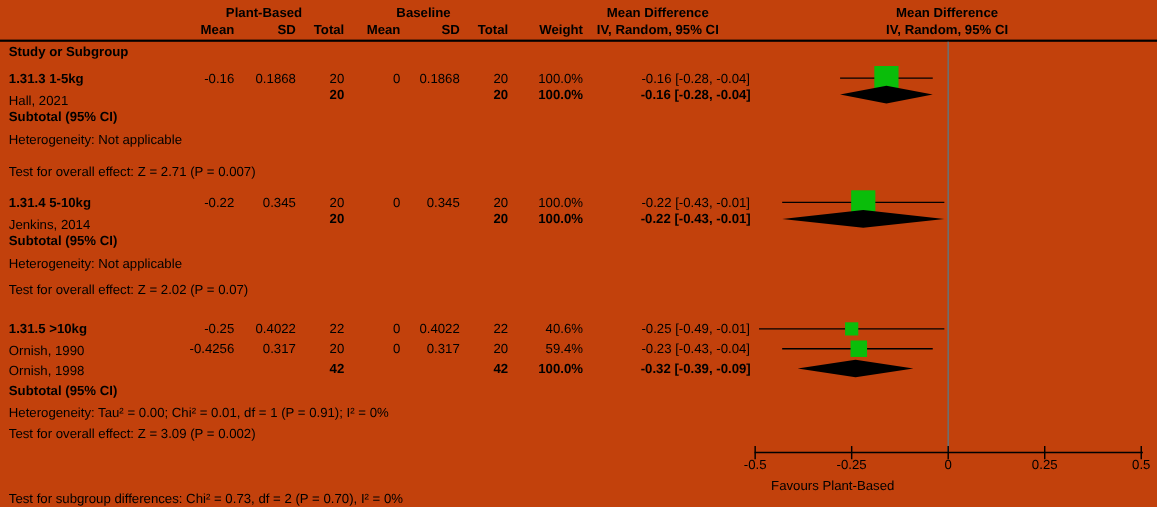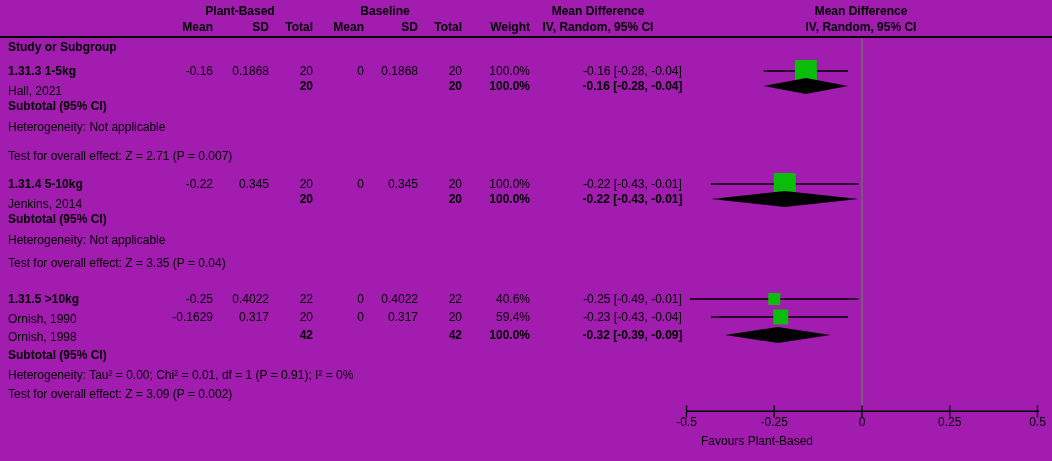--- a/index.html
+++ b/index.html
@@ -1,17 +1,17 @@
 <!DOCTYPE html>
 <html><head>
 <meta charset="utf-8">
 <style>
   html,body { margin:0; padding:0; background:#fff; }
   #root {
-    position:relative; width:1052px; height:461px; background:#a21caf;
+    position:relative; width:1052px; height:461px; background:#c2410c;
     font-family:"Liberation Sans", sans-serif; font-size:12px; color:#000;
     overflow:hidden;
   }
   .abs { position:absolute; white-space:nowrap; line-height:14px; }
   .bold { font-weight:bold; }
   .center { text-align:center; }
   .row { position:absolute; left:0; width:1052px; height:14px; }
   .cell { position:absolute; top:0; white-space:nowrap; line-height:14px; }
   .c-study  { left:8px;margin-top:20px; }
   .c-mean1  { left:161px; width:52px; text-align:right; }
@@ -97,39 +97,39 @@
         <div class="cell c-study bold">Subtotal (95% CI)</div>
         <div class="cell c-total1 bold">20</div>
         <div class="cell c-total2 bold">20</div>
         <div class="cell c-weight bold">100.0%</div>
         <div class="cell c-ci bold">-0.22 [-0.43, -0.01]</div>
       </div>
       <div class="row" style="top: 213px;">
         <div class="cell c-study">Heterogeneity: Not applicable</div>
       </div>
       <div class="row" style="top: 236px;">
-        <div class="cell c-study">Test for overall effect: Z = 3.35 (P = 0.04)</div>
+        <div class="cell c-study">Test for overall effect: Z = 2.02 (P = 0.07)</div>
       </div>
       <div class="row" style="top: 272px; padding-left: 32px;">
         <div class="cell c-study bold">1.31.5 &gt;10kg</div>
       </div>
       <div class="row" style="top: 292px;">
         <div class="cell c-study">Ornish, 1990</div>
         <div class="cell c-mean1">-0.25</div>
         <div class="cell c-sd1">0.4022</div>
         <div class="cell c-total1">22</div>
         <div class="cell c-mean2">0</div>
         <div class="cell c-sd2">0.4022</div>
         <div class="cell c-total2">22</div>
         <div class="cell c-weight">40.6%</div>
         <div class="cell c-ci">-0.25 [-0.49, -0.01]</div>
       </div>
       <div class="row" style="top: 310px;">
         <div class="cell c-study">Ornish, 1998</div>
-        <div class="cell c-mean1">-0.1629</div>
+        <div class="cell c-mean1">-0.4256</div>
         <div class="cell c-sd1">0.317</div>
         <div class="cell c-total1">20</div>
         <div class="cell c-mean2">0</div>
         <div class="cell c-sd2">0.317</div>
         <div class="cell c-total2">20</div>
         <div class="cell c-weight">59.4%</div>
         <div class="cell c-ci">-0.23 [-0.43, -0.04]</div>
       </div>
       <div class="row" style="top: 328px;">
         <div class="cell c-study bold">Subtotal (95% CI)</div>
@@ -171,13 +171,14 @@
       <div class="ticklabel" style="left: 664.5px;">-0.5</div>
       <div class="ticklabel" style="left: 752.25px;">-0.25</div>
       <div class="ticklabel" style="left: 840px;">0</div>
       <div class="ticklabel" style="left: 927.75px;">0.25</div>
       <div class="ticklabel" style="left: 1015.5px;">0.5</div>
     </div>
 
   <div class="abs center" style="top:434px; left:677px; width:160px;">Favours Plant-Based</div>
   <div class="abs center" style="top:434px; left:839px; width:160px;margin-top:42px;">Favours Baseline</div>
 
+  <div class="abs" style="top:446px; left:8px;">Test for subgroup differences: Chi² = 0.73, df = 2 (P = 0.70), I² = 0%</div>
 </div>
 
 </body></html>

